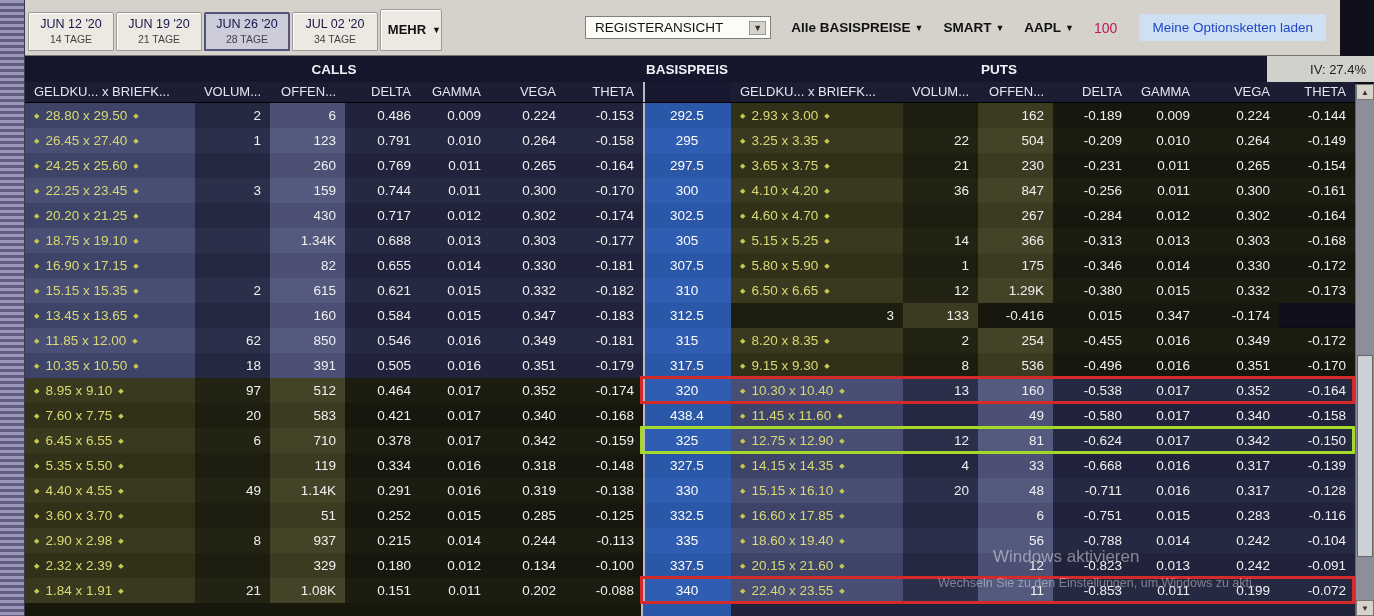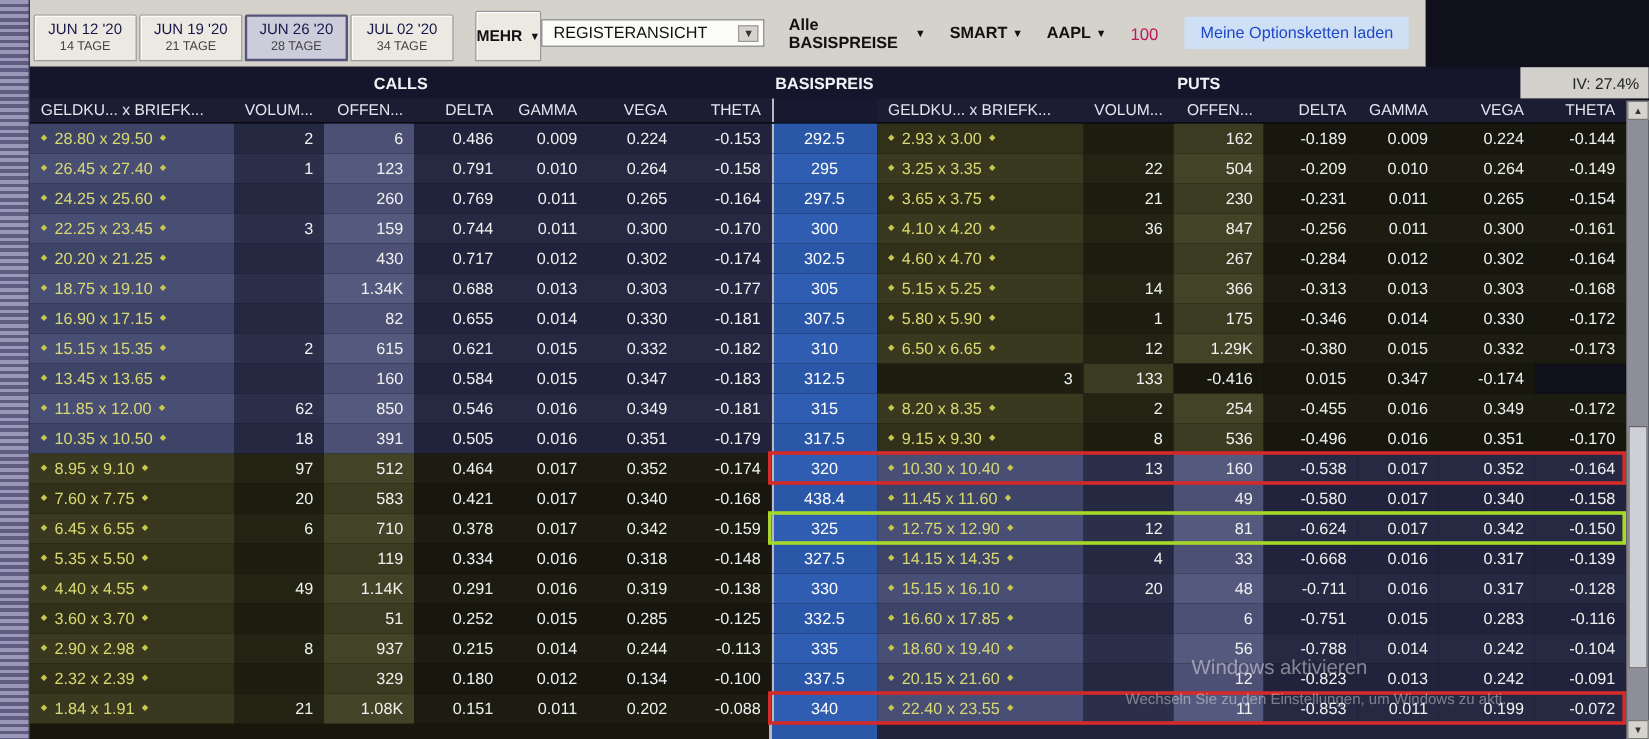--- a/index.html
+++ b/index.html
@@ -10,37 +10,37 @@
     --cols: 170px 75px 75px 75px 70px 75px 78px 88px 172px 75px 75px 78px 68px 80px 76px;
   }
   
   .left-strip {
     position: absolute; left: 0; top: 0; width: 25px; height: 100%;
     background: repeating-linear-gradient(180deg, #9a97b8 0 3px, #5f5c80 3px 6px);
     border-right: 1px solid #3a3a4a;
   }
   
   .topbar {
-    position: absolute; left: 25px; top: 0; width: 1163px; height: 56px;
+    position: absolute; left: 25px; top: 0; width: 1315px; height: 56px;
     background: #d5d2cb; border-bottom: 1px solid #777;
     display: flex; align-items: center; padding: 0 0 0 3px;
   }
   .tabs { display: flex; gap: 2px; align-self: flex-end; margin-bottom: 4px; }
   .tab {
     width: 86px; text-align: center; background: #ece9e2;
     border: 1px solid #9a9a9a; border-radius: 2px 2px 0 0;
     padding: 4px 0 5px; cursor: default;
     box-shadow: inset 1px 1px 0 #fff;
   }
   .tab.selected { background: #ccccdb; border: 2px solid #55557a; padding: 3px 0 4px; box-shadow: none; }
   .tab-date { font-size: 12.5px; color: #16164a; white-space: nowrap; }
   .tab-days { font-size: 10.5px; color: #444; margin-top: 2px; }
   .tab.mehr {
-    width: 62px; align-self: flex-end; margin-bottom: 4px; margin-left: 18px;
-    display: flex; align-items: center; justify-content: space-between; gap: 6px;
+    width: 62px; align-self: flex-end; margin-bottom: 4px; margin-left: 2px;
+    display: flex; align-items: center; justify-content: flex-end; gap: 6px;
     height: 42px; font-size: 13px; font-weight: bold; color: #111;
   }
   .caret { font-size: 9px; color: #111; }
   .ctrl-spacer { flex: 1; }
   .combo {
     display: flex; align-items: center; gap: 26px;
     background: #fbfbf8; border: 1px solid #808080; padding: 3px 4px 3px 9px;
     font-size: 13.5px; color: #111;
   }
   .combo-btn { background: #d6d3cc; border: 1px solid #999; padding: 1px 3px; font-size: 9px; color: #333; }

